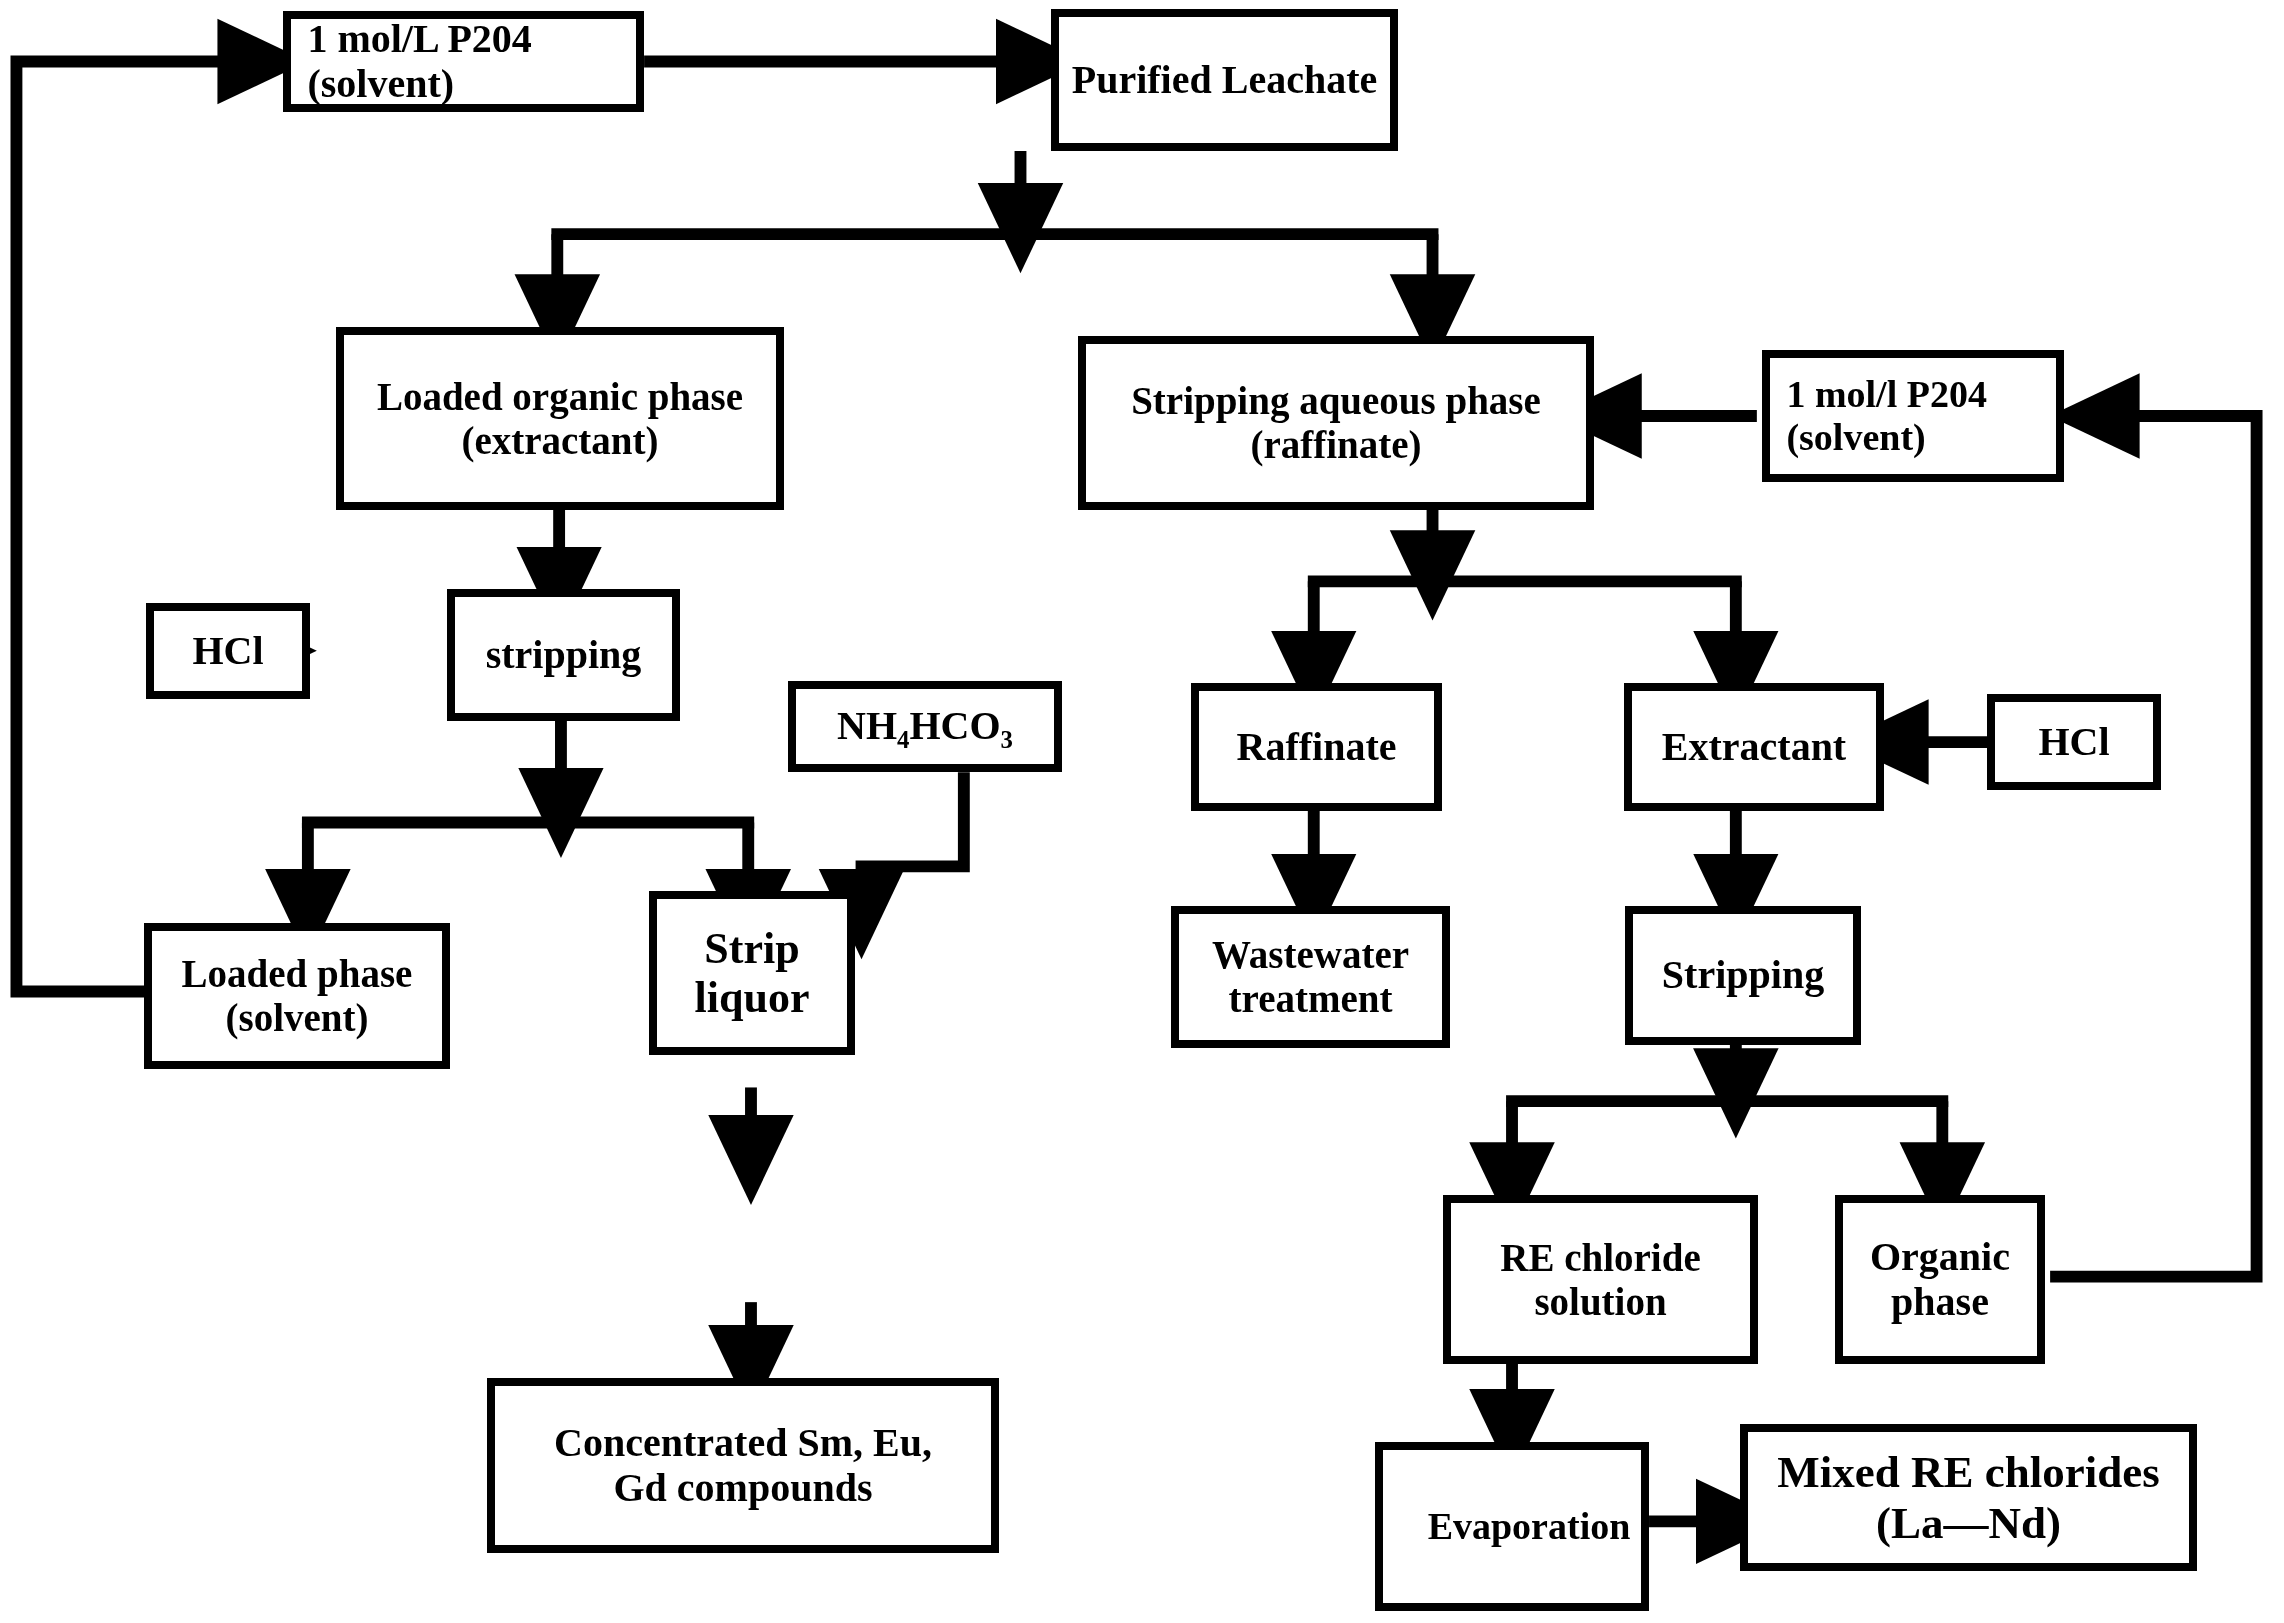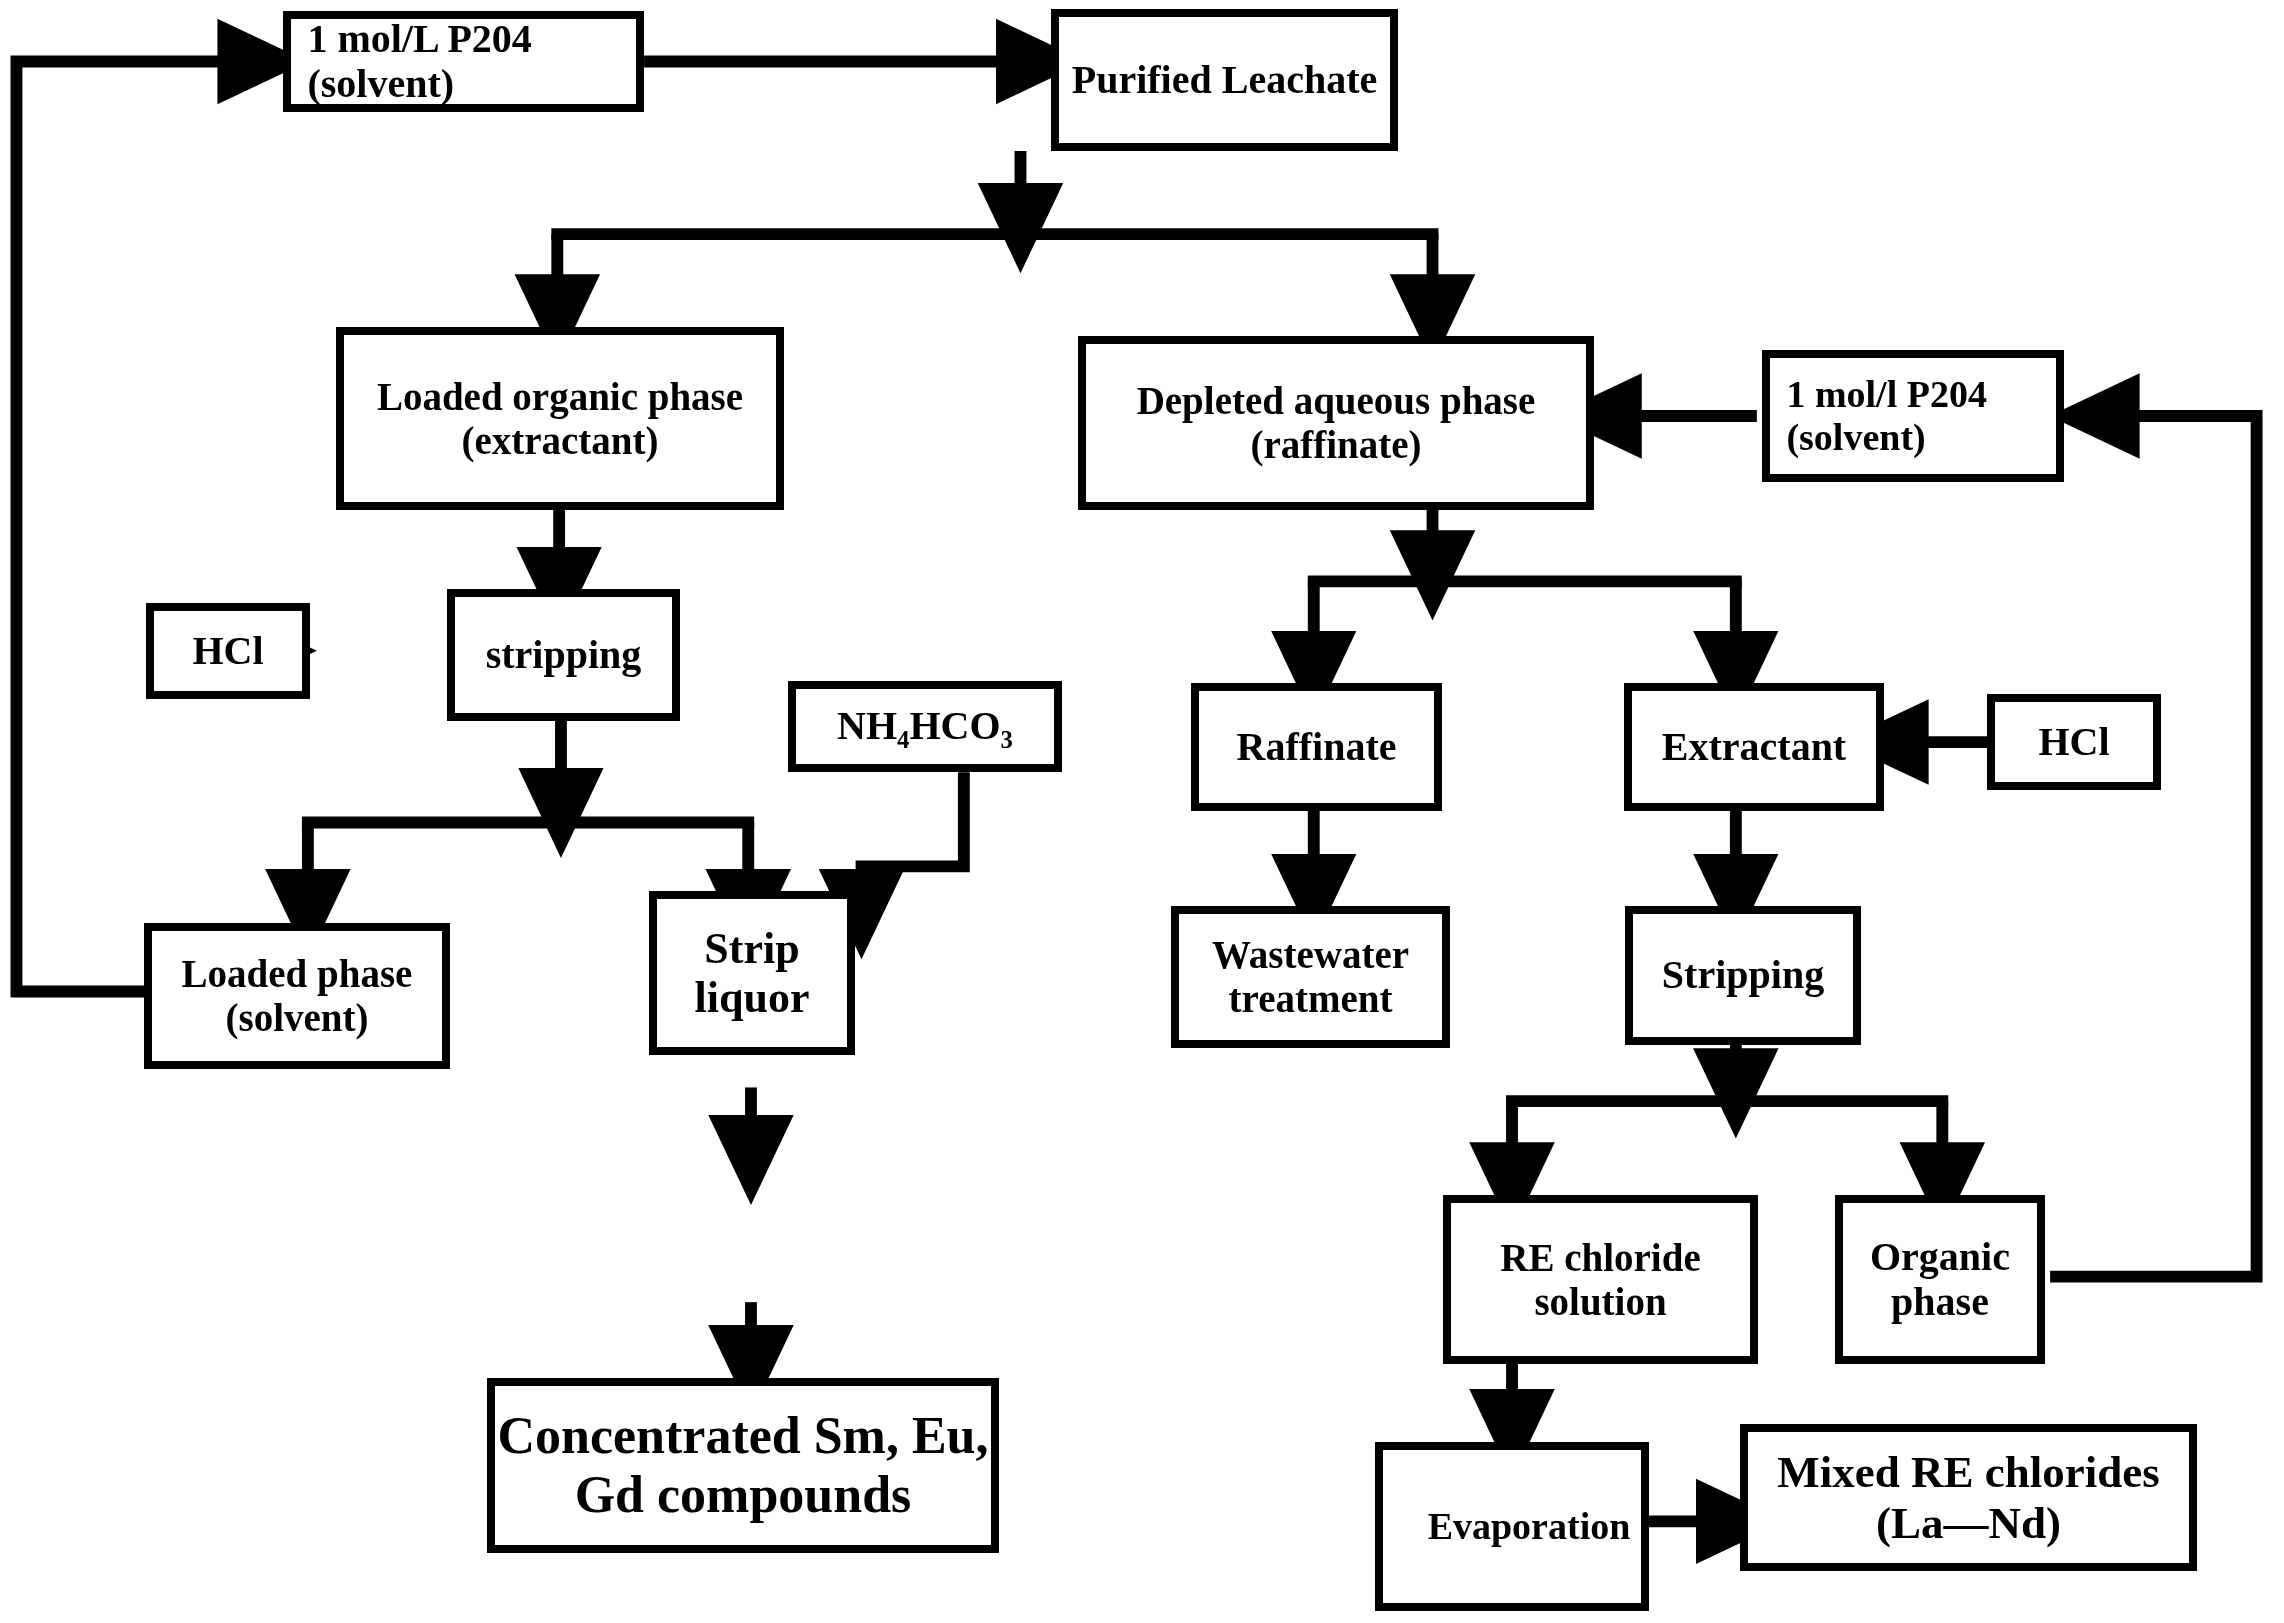--- a/index.html
+++ b/index.html
@@ -100,21 +100,21 @@
 
   <div class="node" style="left:336px;top:327px;width:448px;height:183px;font-size:39px;">
     <div>
       <span>Loaded organic phase</span><br>
       <span>(extractant)</span>
     </div>
   </div>
 
   <div class="node" style="left:1078px;top:336px;width:516px;height:174px;font-size:39px;">
     <div>
-      <span>Depleted aqueous phase</span><br>
+      <span>Stripping aqueous phase</span><br>
       <span>(raffinate)</span>
     </div>
   </div>
 
   <div class="node left" style="left:1762px;top:350px;width:302px;height:132px;font-size:38px;">
     <div>
       <span>1 mol/l P204</span><br>
       <span>(solvent)</span>
     </div>
   </div>
@@ -141,21 +141,21 @@
   </div>
 
   <div class="node" style="left:649px;top:891px;width:206px;height:164px;font-size:44px;">
     <div>
       <span>Strip</span><br>
       <span>liquor</span>
     </div>
   </div>
 
 
-  <div class="node" style="left:487px;top:1378px;width:512px;height:175px;font-size:52px;">
+  <div class="node" style="left:487px;top:1378px;width:512px;height:175px;font-size:40px;">
     <div>
       <span>Concentrated Sm, Eu,</span><br>
       <span>Gd compounds</span>
     </div>
   </div>
 
   <div class="node" style="left:1191px;top:683px;width:251px;height:128px;font-size:40px;">
     <span>Raffinate</span>
   </div>
 

